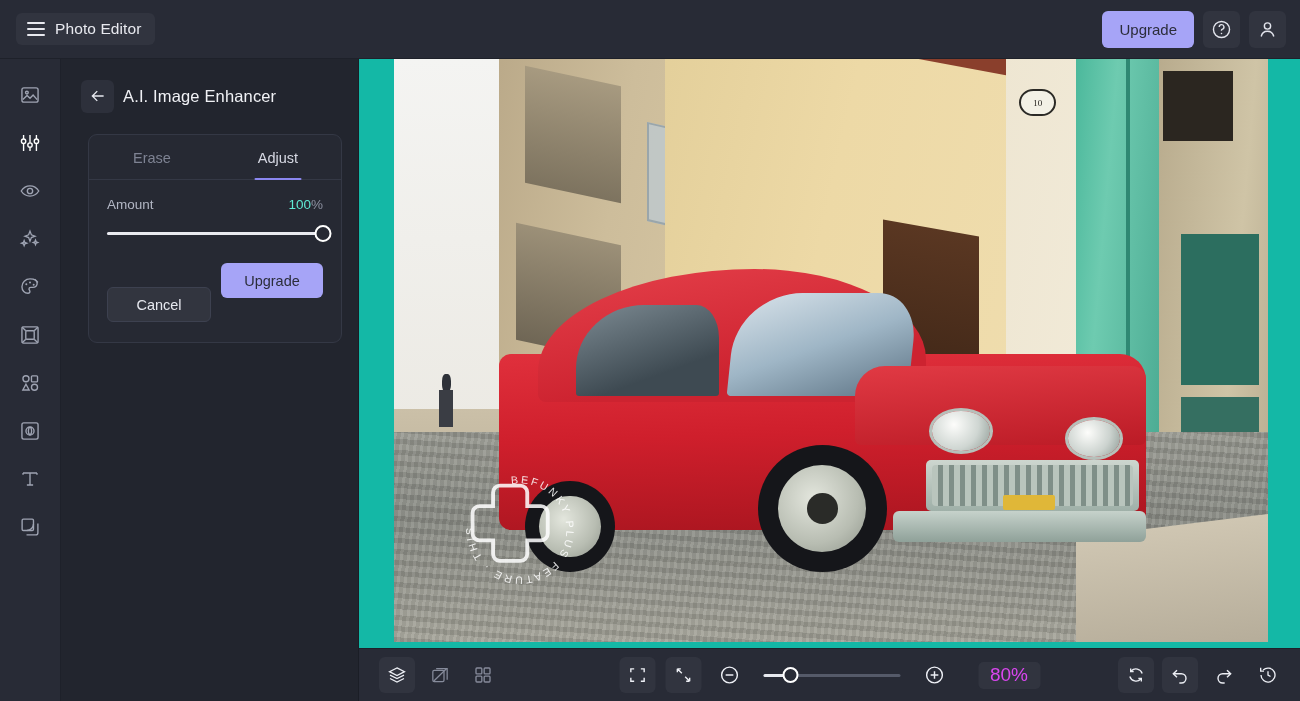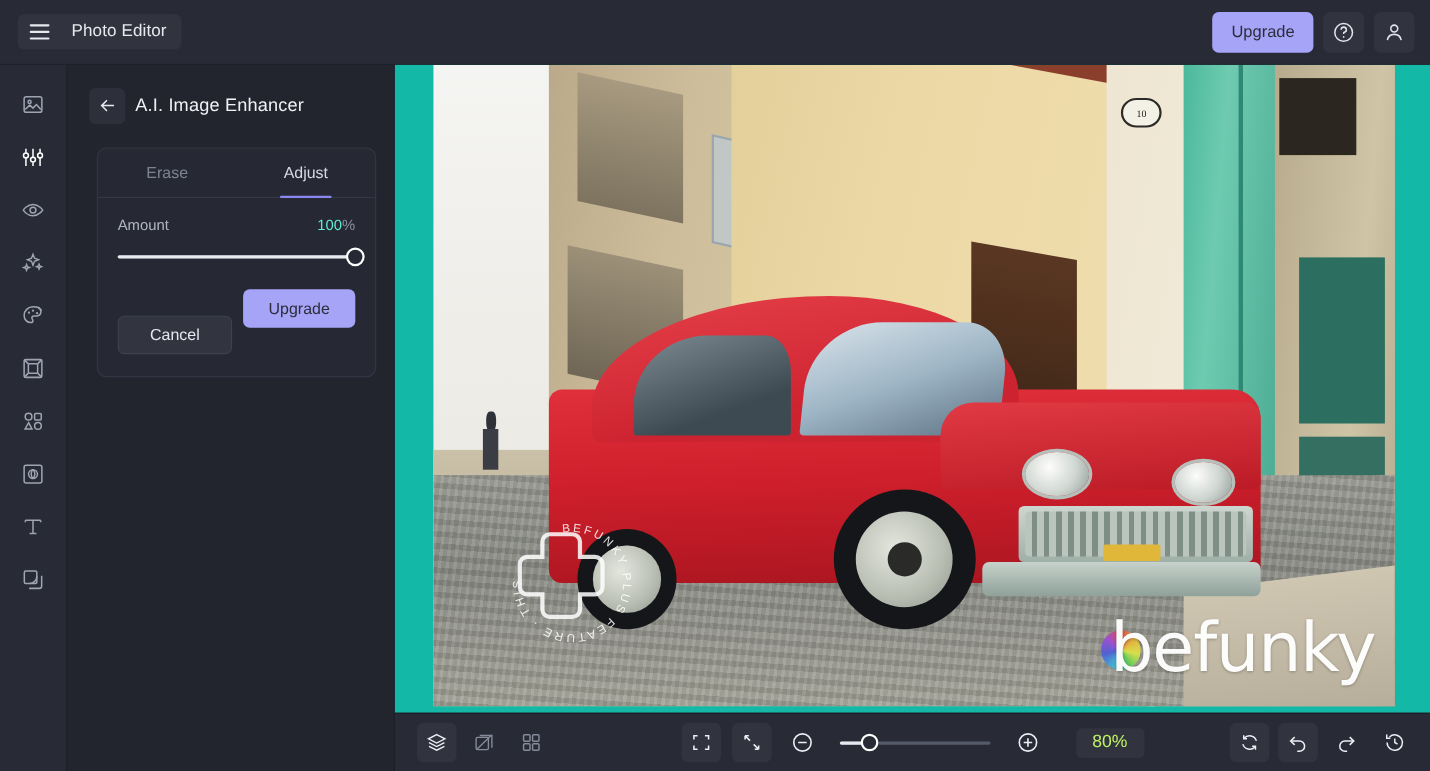--- a/index.html
+++ b/index.html
@@ -13,21 +13,21 @@
 
   
   .header {
     height: 59px; min-height: 59px;
     background: #282b36;
     display: flex; align-items: center;
     position: relative;
     border-bottom: 1px solid #1e212a;
   }
   .brand {
-    display: flex; align-items: center; gap: 20px;
+    display: flex; align-items: center; gap: 10px;
     margin-left: 16px; padding: 7px 13px 7px 11px;
     background: #31343f; border-radius: 6px; cursor: pointer;
   }
   .hamburger { width: 18px; height: 14px; display: flex; flex-direction: column; justify-content: space-between; }
   .hamburger i { display: block; height: 2px; background: #e8e9ef; border-radius: 1px; }
   .brand-text { color: #e8e9ef; font-size: 15.5px; letter-spacing: .1px; }
 
   .center-actions {
     position: absolute; left: 50%; transform: translateX(-50%);
     display: flex; align-items: center; gap: 9px;
@@ -298,21 +298,21 @@
     width: 36px; height: 36px; border-radius: 6px; background: #31343f;
     display:flex; align-items:center; justify-content:center; border:none; cursor:pointer;
   }
   .sq-btn.plain { background: transparent; }
   .zoom-slider { position: relative; width: 137px; height: 16px; margin: 0 6px; cursor:pointer; }
   .zoom-slider .ztrack { position:absolute; top:7px; left:0; right:0; height:2.5px; background:#555a69; border-radius:2px; }
   .zoom-slider .zfill { position:absolute; top:7px; left:0; height:2.5px; background:#e7e9ef; border-radius:2px; }
   .zoom-slider .zknob { position:absolute; top:0; width:16px; height:16px; border-radius:50%; background:#282b36; border:2.2px solid #fff; transform:translateX(-50%); }
   .zoom-val {
     min-width: 62px; height: 27px; border-radius: 5px; background: #31343f;
-    color:#bef264; font-size:16px; display:flex; align-items:center; justify-content:center;
+    color:#d946ef; font-size:19px; display:flex; align-items:center; justify-content:center;
     margin-left: 16px;
   }
 </style>
 </head>
 <body>
 
 <div class="app">
 
   <div class="header">
     <div class="brand">
@@ -501,24 +501,20 @@
           <svg class="wm-circle" viewBox="0 0 140 140">
             <defs>
                 <path id="ringpath" d="M70,70 m-50,0 a50,50 0 1,1 100,0 a50,50 0 1,1 -100,0"></path>
               </defs>
             <text fill="#ffffff" font-size="11.5" font-family="Liberation Sans, sans-serif" letter-spacing="2.6" opacity=".95">
               <textPath href="#ringpath" startOffset="22%" id="ringtext">BEFUNKY PLUS FEATURE · THIS IS A</textPath>
             </text>
             <path d="M58,34 h24 a8,8 0 0 1 8,8 v16 h16 a8,8 0 0 1 8,8 v24 a8,8 0 0 1 -8,8 h-16 v16 a8,8 0 0 1 -8,8 h-24 a8,8 0 0 1 -8,-8 v-16 h-16 a8,8 0 0 1 -8,-8 v-24 a8,8 0 0 1 8,-8 h16 v-16 a8,8 0 0 1 8,-8 z" transform="translate(-5,-9) scale(.92)" fill="none" stroke="#ffffff" stroke-width="4.5" opacity=".95"></path>
           </svg>
 
-          <div class="wm-befunky">
-            <span class="wm-wheel"></span>
-            <span>befunky</span>
-          </div>
         </div>
       </div>
 
       <div class="bottombar">
         <div class="bb-left">
           <button class="sq-btn">
             <svg width="20" height="20" viewBox="0 0 24 24" fill="none" stroke="#eceef4" stroke-width="1.5">
               <path d="M12 3.4L21 8l-9 4.6L3 8z"></path>
                 <path d="M3.6 12.2L12 16.4l8.4-4.2"></path>
                 <path d="M3.6 16.2L12 20.4l8.4-4.2"></path>

